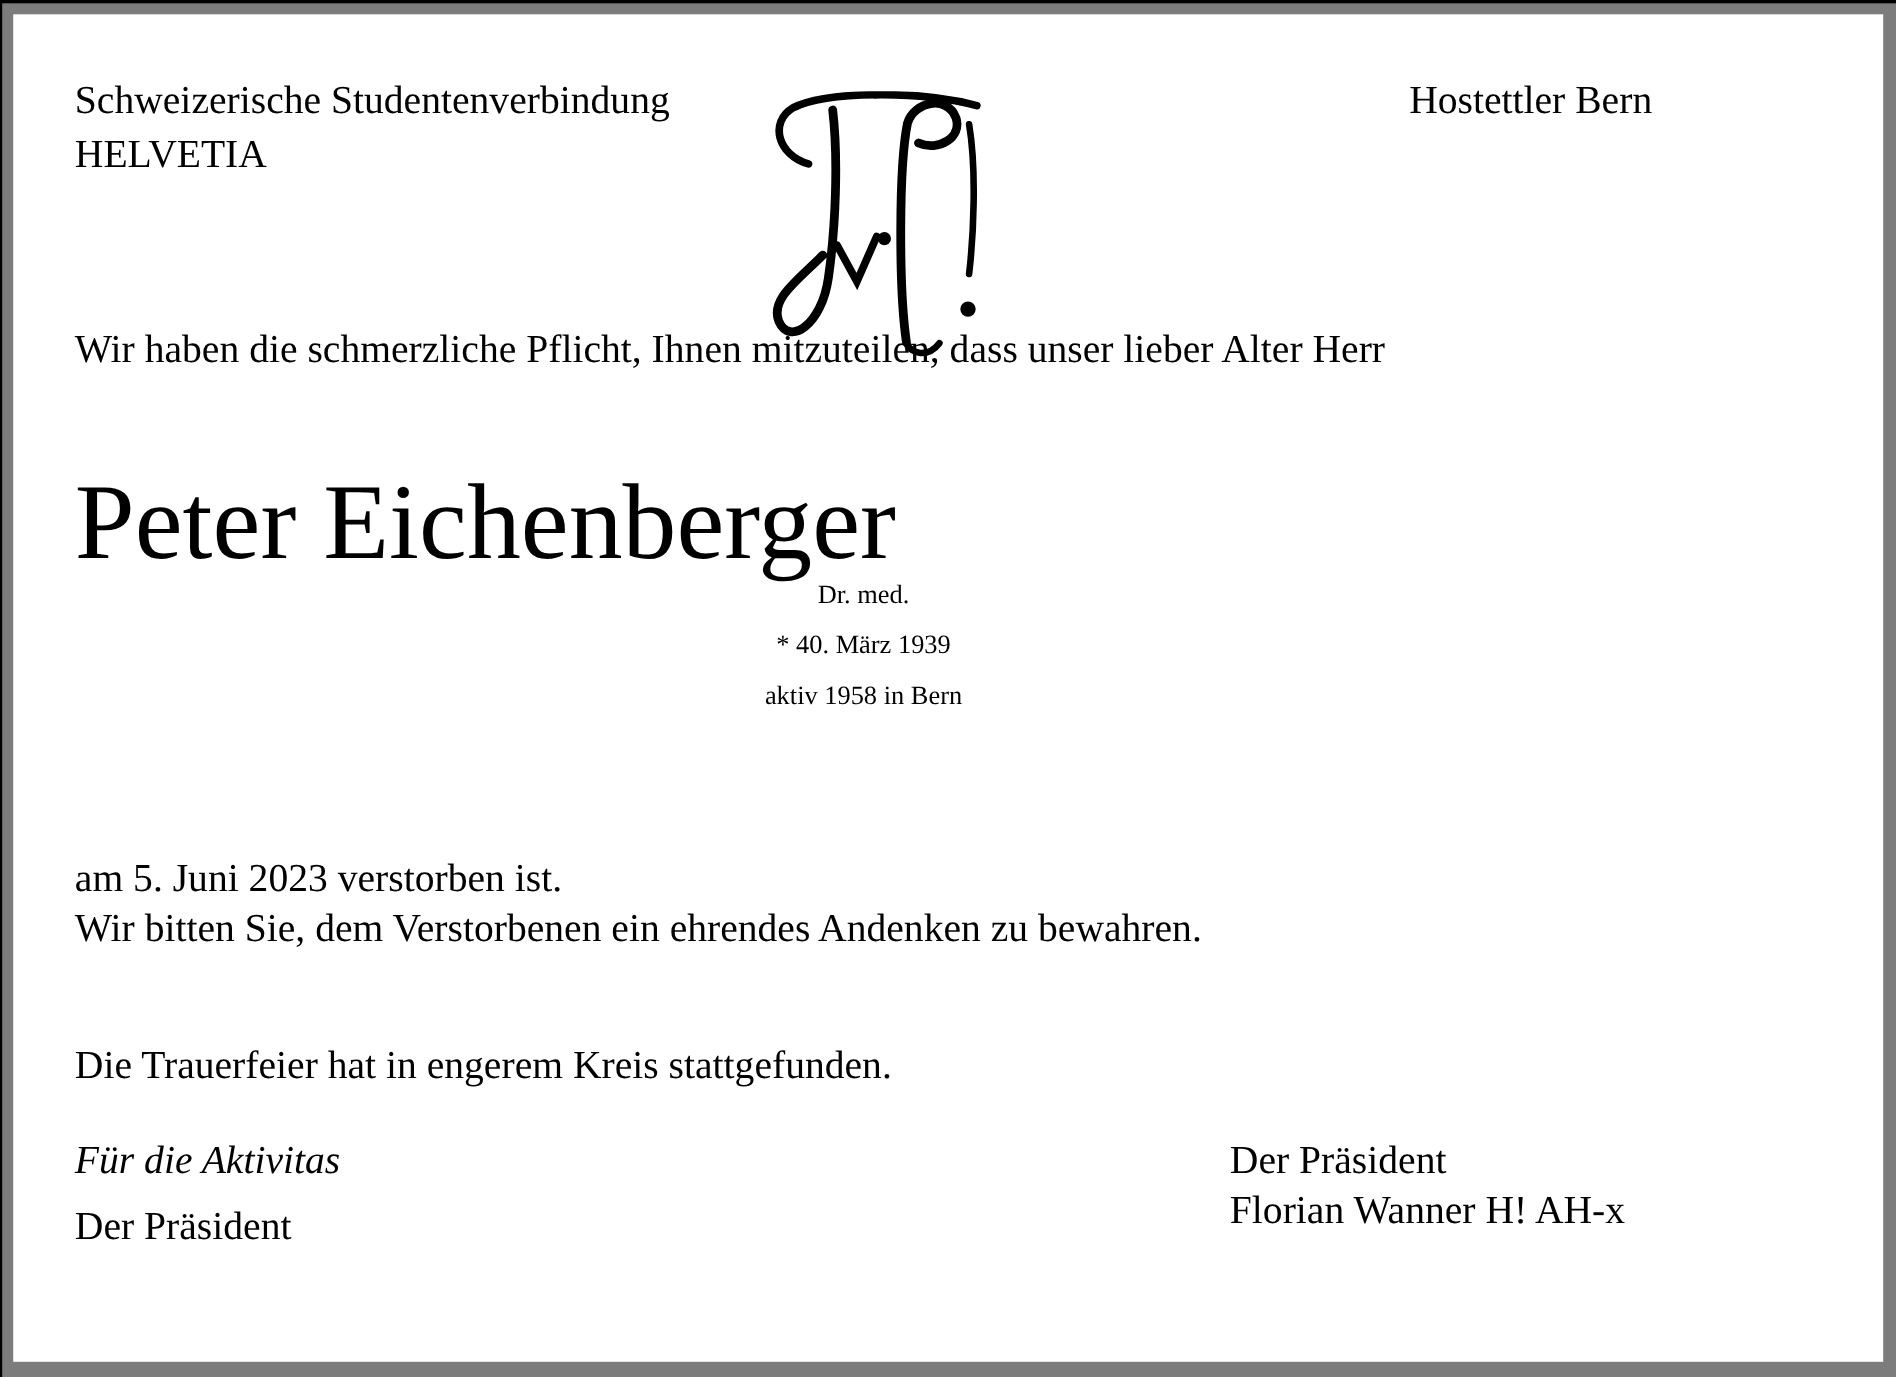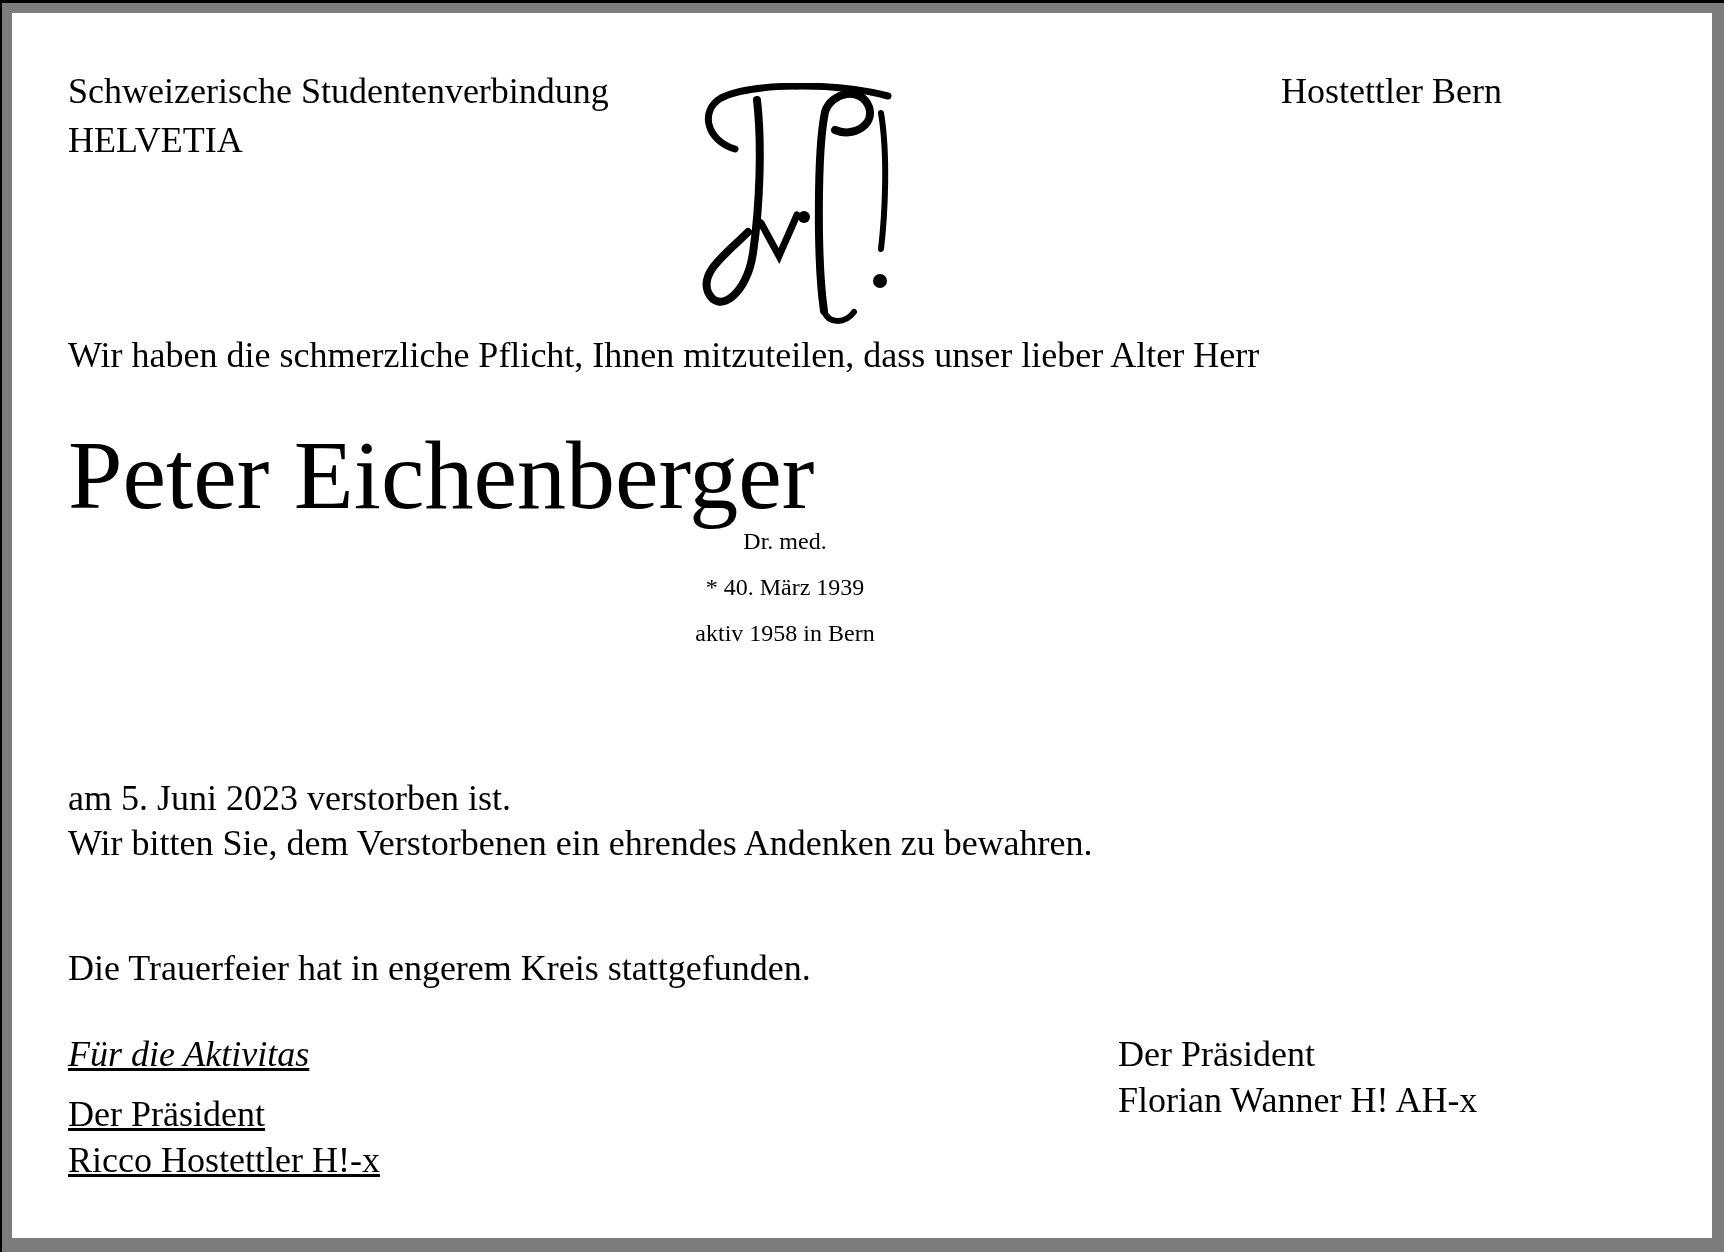--- a/index.html
+++ b/index.html
@@ -42,21 +42,21 @@
     top: 54px;
     right: 210px;
     font-size: 36px;
     line-height: 49px;
     text-align: right;
   }
   .zirkel {
     left: 683px; top: 70px;
     width: 200px; height: 248px;
   }
-  .intro { left: 56px; top: 282px; margin-top: 38px; }
+  .intro { left: 56px; top: 282px; }
   .deceased-name {
     left: 56px; right: 210px; top: 408px;
     font-size: 98px;
     line-height: 108px;
     white-space: nowrap;
   }
   .deceased-details {
     left: 56px; right: 210px; top: 505px;
     text-align: center;
     font-size: 24px;
@@ -64,21 +64,21 @@
   }
   .p-death   { left: 56px; top: 763px; }
   .p-remember{ left: 56px; top: 808px; }
   .p-funeral { left: 56px; top: 933px; }
   .sig-col {
     top: 1018px;
     font-size: 36px;
     line-height: 46px;
     white-space: nowrap;
   }
-  .sig-left  { left: 56px; text-decoration: underline; }
+  .sig-left  { left: 56px; }
   .sig-right { left: 1106px; }
   .sig-group {
     font-style: italic;
     margin-bottom: 14px;
   }
 </style>
 </head>
 <body>
 
 <div class="screen">
@@ -117,21 +117,20 @@
       <div>aktiv 1958 in Bern</div>
     </div>
 
     <div class="abs body-text p-death">am 5. Juni 2023 verstorben ist.</div>
     <div class="abs body-text p-remember">Wir bitten Sie, dem Verstorbenen ein ehrendes Andenken zu bewahren.</div>
     <div class="abs body-text p-funeral">Die Trauerfeier hat in engerem Kreis stattgefunden.</div>
 
     <div class="abs sig-col sig-left">
       <div class="sig-group">Für die Aktivitas</div>
       <div>Der Präsident</div>
-      <div>Ricco Hostettler H!-x</div>
     </div>
 
     <div class="abs sig-col sig-right">
       <div>Der Präsident</div>
       <div>Florian Wanner H! AH-x</div>
     </div>
 
   </div>
 </div>
 

